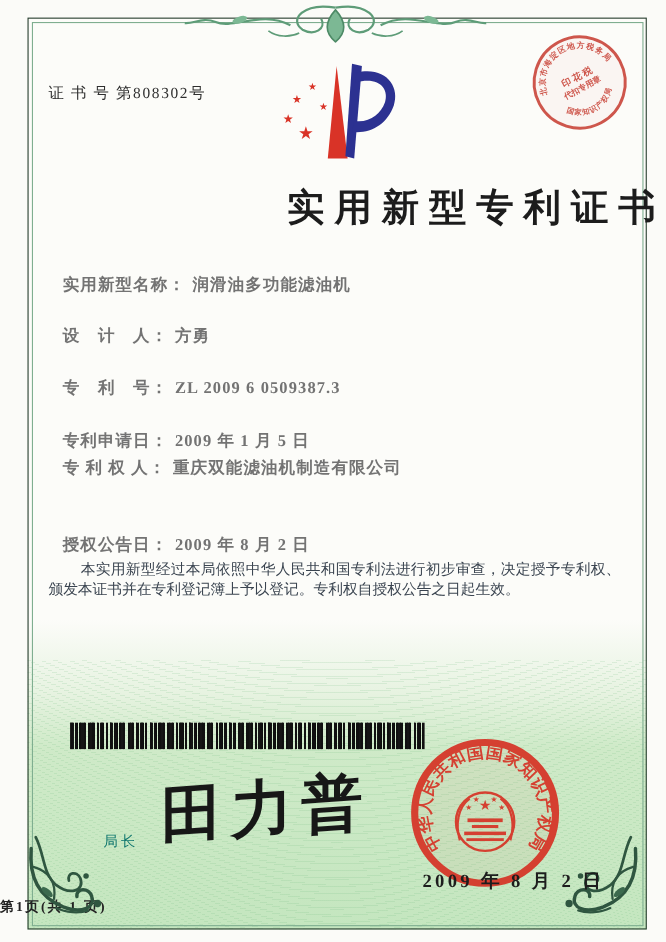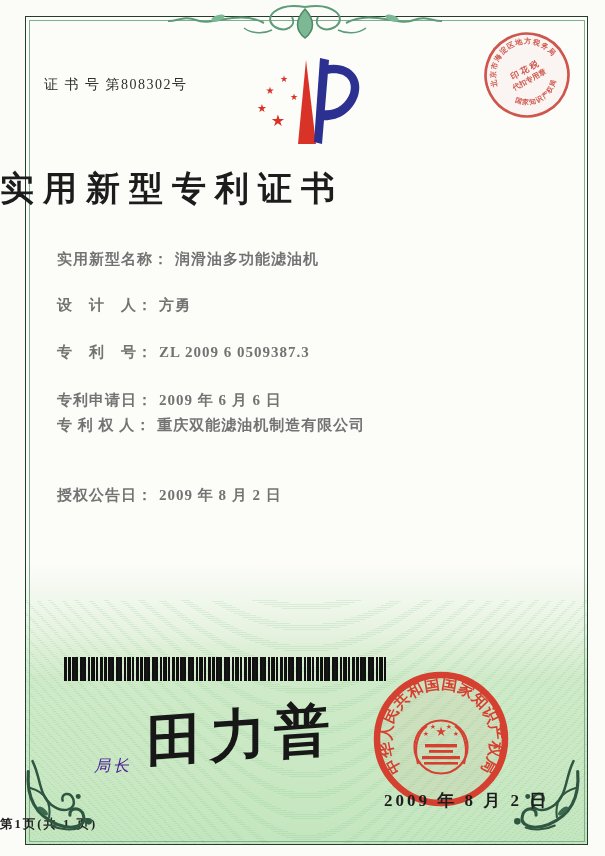--- a/index.html
+++ b/index.html
@@ -23,38 +23,38 @@
     position:absolute;left:25px;top:16px;right:17px;bottom:11px;
     border:1.6px solid #263c2d;
   }
   .frame-inner{position:absolute;inset:2.5px;border:1px solid #7fae90;}
   .abs{position:absolute;}
   .cert-no{
     left:44px;top:76px;font-size:14px;font-weight:400;
     letter-spacing:1.5px;color:#2e2e2e;
   }
   .title{
-    left:0;top:166px;width:100%;text-align:left;
+    left:0;top:166px;width:100%;text-align:right;
     font-size:34px;font-weight:bold;letter-spacing:9px;color:#1c1c1c;
   }
   .field-row{left:57px;font-size:15px;font-weight:600;color:#737373;letter-spacing:1px;}
   .field-row .val{margin-left:6px;}
   .paras{
     left:44px;top:509px;width:520px;font-size:13.4px;line-height:17.7px;
     text-align:justify;color:#3a4450;font-weight:500;
   }
   .paras p{margin:0;text-indent:2.2em;}
   .barcode{
     left:64px;top:657px;width:322px;height:24px;
     background-image:
       repeating-linear-gradient(90deg,#101010 0 2px,transparent 2px 4px),
       repeating-linear-gradient(90deg,#151515 0 3px,transparent 3px 9px),
       repeating-linear-gradient(90deg,#0c0c0c 0 1px,transparent 1px 6px);
   }
-  .director-label{left:94px;top:756px;font-size:16px;color:#4c1d95;letter-spacing:3px;font-style:italic;}
+  .director-label{left:94px;top:756px;font-size:13px;color:#0f766e;letter-spacing:3px;}
   .signature{
     left:146px;top:698px;font-size:56px;font-weight:bold;color:#171717;
     letter-spacing:8px;transform:rotate(-4deg) skewX(-4deg);white-space:nowrap;
   }
   .issue-date{
     left:384px;top:789px;font-size:17px;font-weight:bold;
     letter-spacing:3px;color:#1d1d1d;z-index:5;
   }
   .page-footer{
     left:0;top:816px;width:100%;text-align:left;
@@ -152,30 +152,31 @@
   <div class="abs field-row" style="top:250px;">
     <span>实用新型名称：</span><span class="val">润滑油多功能滤油机</span>
   </div>
   <div class="abs field-row" style="top:296px;">
     <span>设　计　人：</span><span class="val">方勇</span>
   </div>
   <div class="abs field-row" style="top:343px;">
     <span>专　利　号：</span><span class="val">ZL 2009 6 0509387.3</span>
   </div>
   <div class="abs field-row" style="top:391px;">
-    <span>专利申请日：</span><span class="val">2009 年 6 月 6 日</span>
+    <span>专利申请日：</span><span class="val">2009 年 1 月 5 日</span>
   </div>
   <div class="abs field-row" style="top:416px;">
     <span>专 利 权 人：</span><span class="val">重庆双能滤油机制造有限公司</span>
   </div>
   <div class="abs field-row" style="top:486px;">
     <span>授权公告日：</span><span class="val">2009 年 8 月 2 日</span>
   </div>
 
   <div class="abs paras">
+    <p>本实用新型经过本局依照中华人民共和国专利法进行初步审查，决定授予专利权、颁发本证书并在专利登记簿上予以登记。专利权自授权公告之日起生效。</p>
   </div>
 
   <div class="abs barcode"></div>
 
   <div class="abs director-label">局长</div>
   <div class="abs signature">田力普</div>
 
   <svg class="seal-svg abs" viewBox="0 0 142 142">
     <circle cx="71" cy="71" r="64" fill="rgba(214,52,38,0.05)" stroke="#d63426" stroke-width="6.5"></circle>
     <defs>

